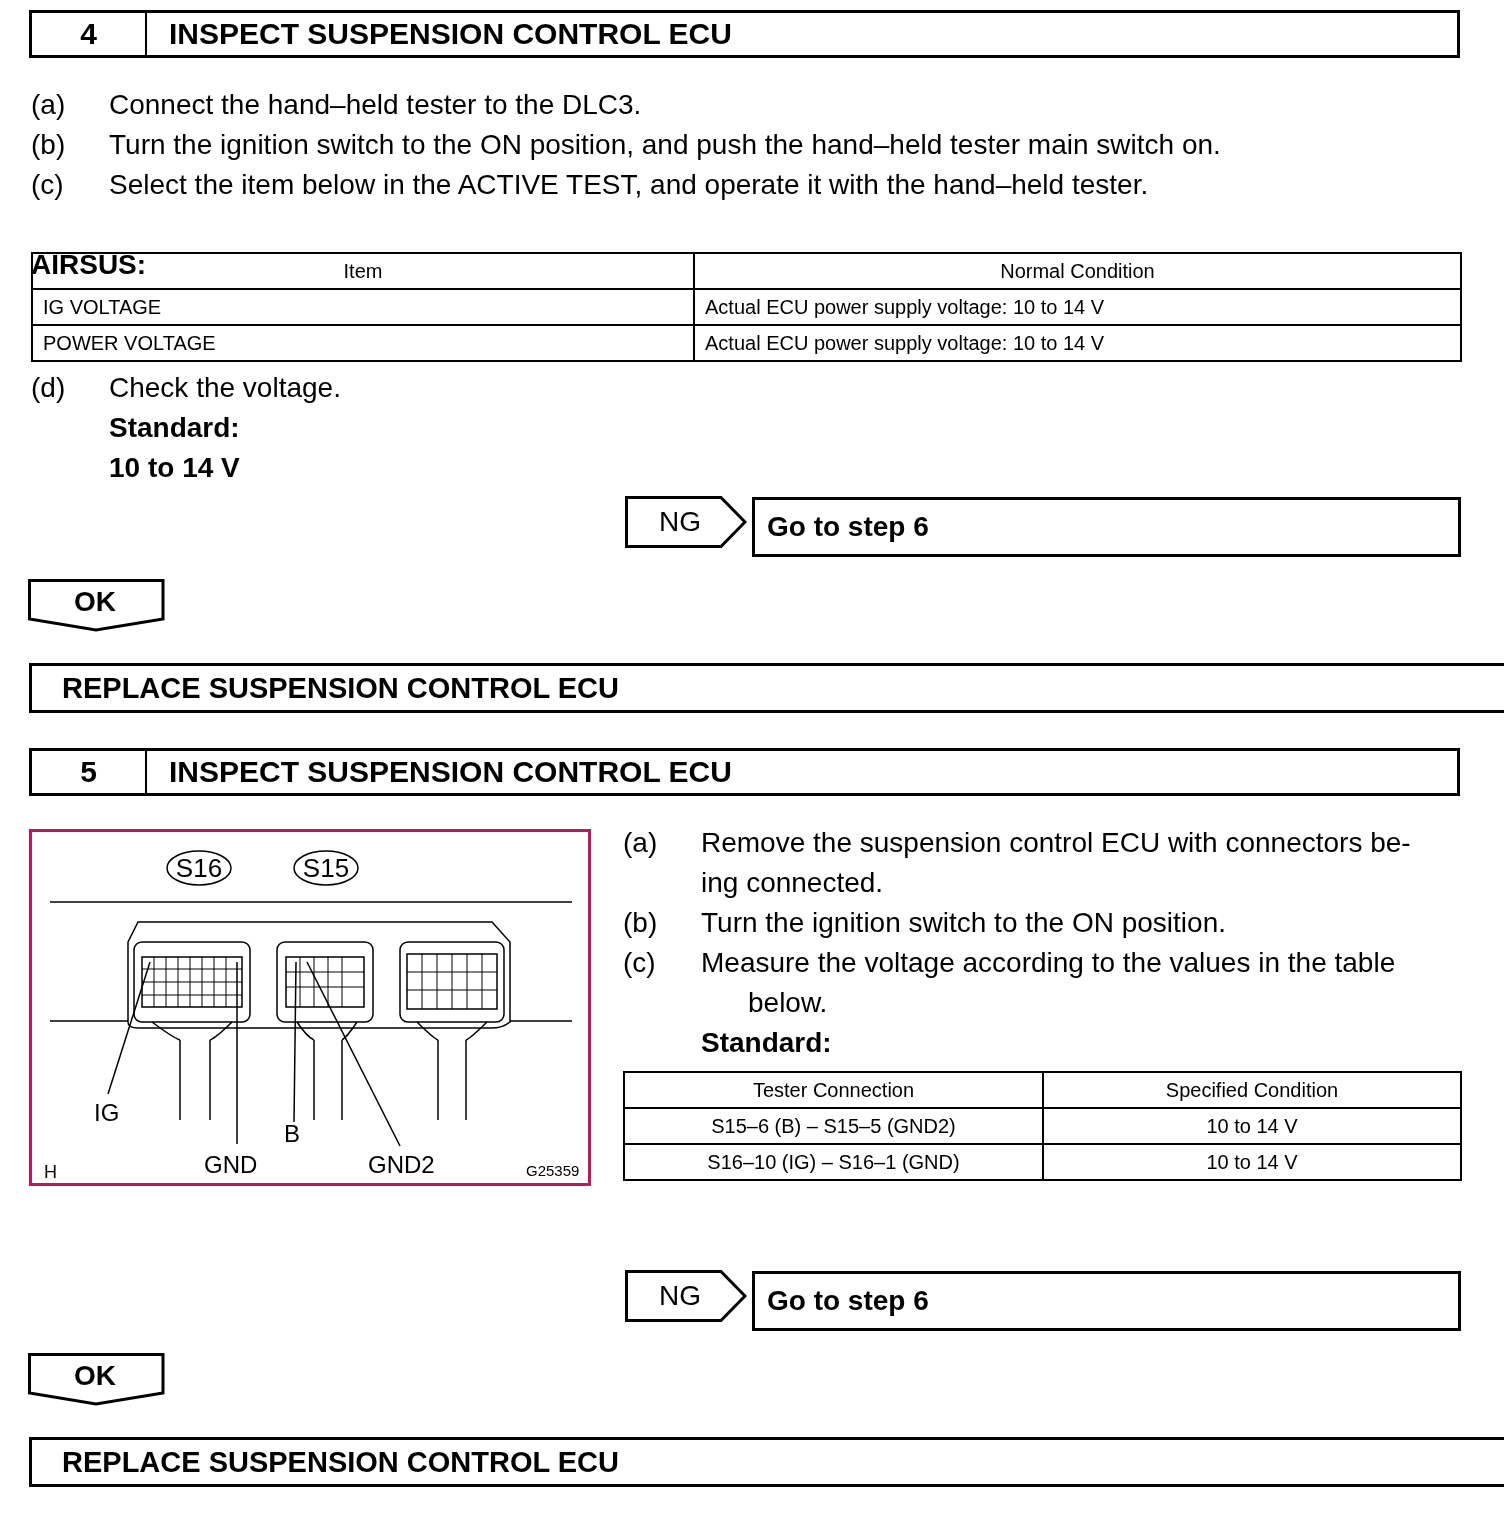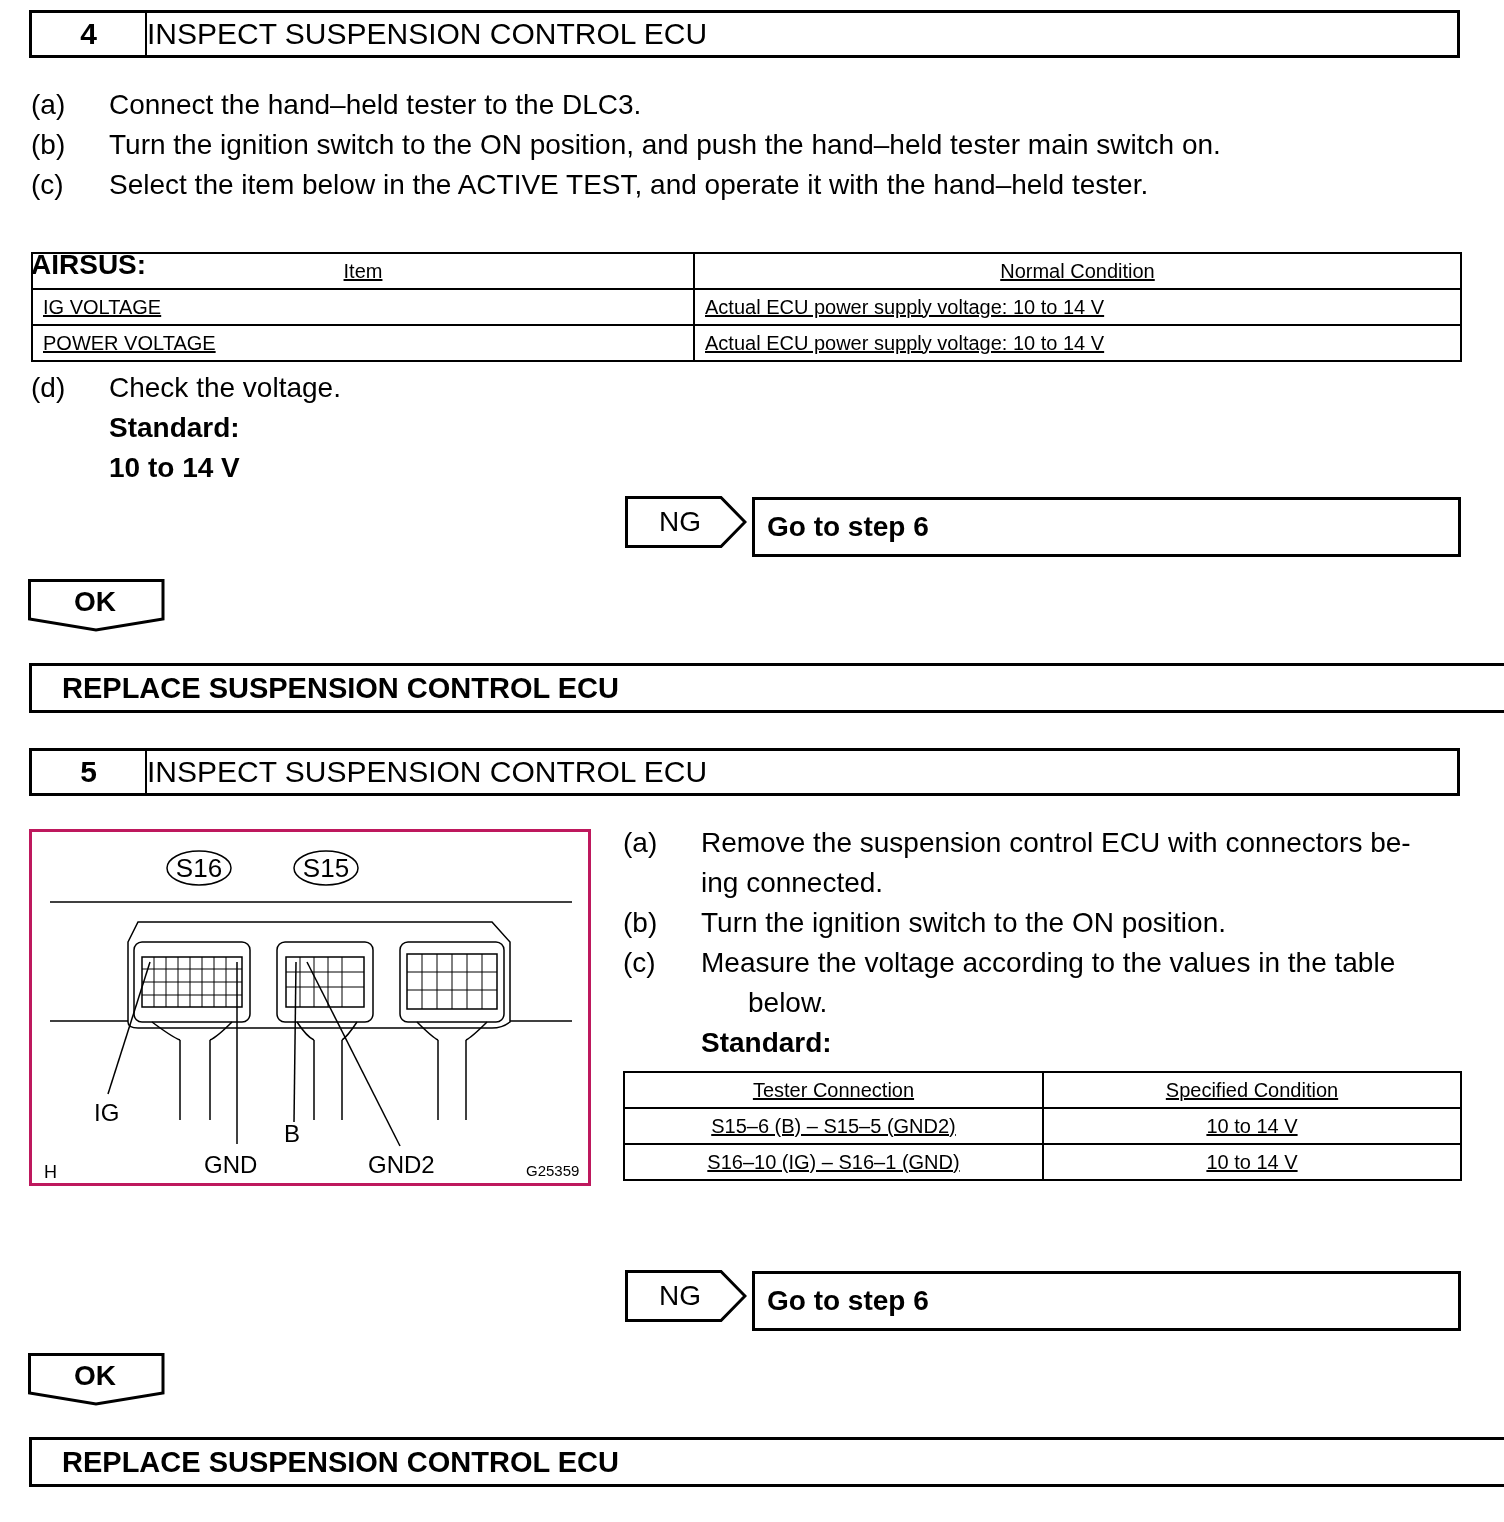--- a/index.html
+++ b/index.html
@@ -10,27 +10,27 @@
     .step-header {
       position: absolute; left: 29px; width: 1431px; height: 48px;
       border: 3px solid #000; box-sizing: border-box; display: flex;
     }
     .step-num {
       width: 113px; border-right: 2px solid #000; display: flex;
       align-items: center; justify-content: center;
       font-weight: bold; font-size: 30px;
     }
     .step-title {
-      flex: 1; display: flex; align-items: center; padding-left: 0;
-      font-weight: normal; font-size: 30px;
+      flex: 1; display: flex; align-items: center; padding-left: 22px;
+      font-weight: bold; font-size: 30px;
     }
     .line { position: absolute; font-size: 28px; line-height: 40px; white-space: nowrap; }
     .lbl { display: inline-block; width: 78px; }
     .bold { font-weight: bold; }
-    table.tbl { position: absolute; border-collapse: collapse; font-size: 20px; text-decoration: underline; }
+    table.tbl { position: absolute; border-collapse: collapse; font-size: 20px; }
     table.tbl td, table.tbl th {
       border: 2px solid #000; height: 34px; padding: 0 10px; font-weight: normal;
     }
     .tbl-head th { text-align: center; }
     .center td { text-align: center; }
     .ng-box { position: absolute; left: 625px; width: 120px; height: 52px; }
     .ng-box svg { position: absolute; left: 0; top: 0; }
     .ng-text {
       position: absolute; left: 0; top: 0; width: 110px; height: 52px;
       display: flex; align-items: center; justify-content: center;

